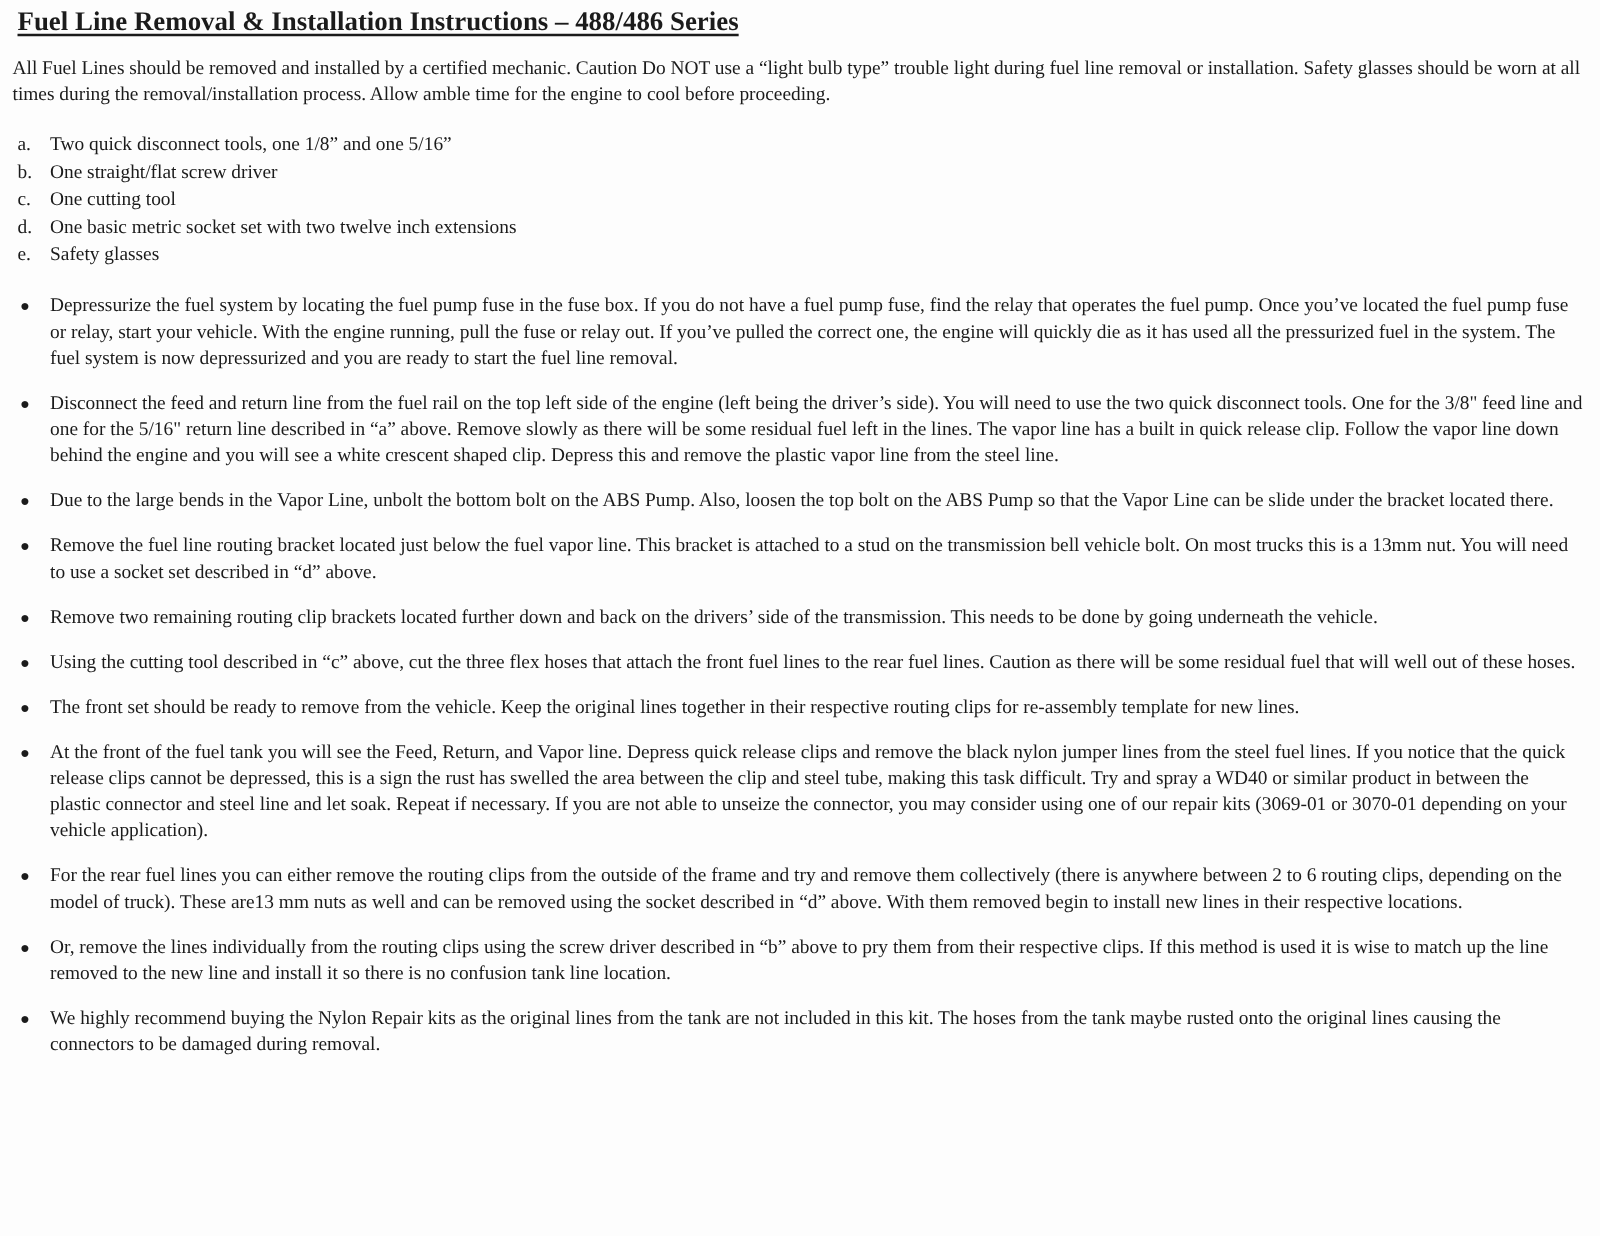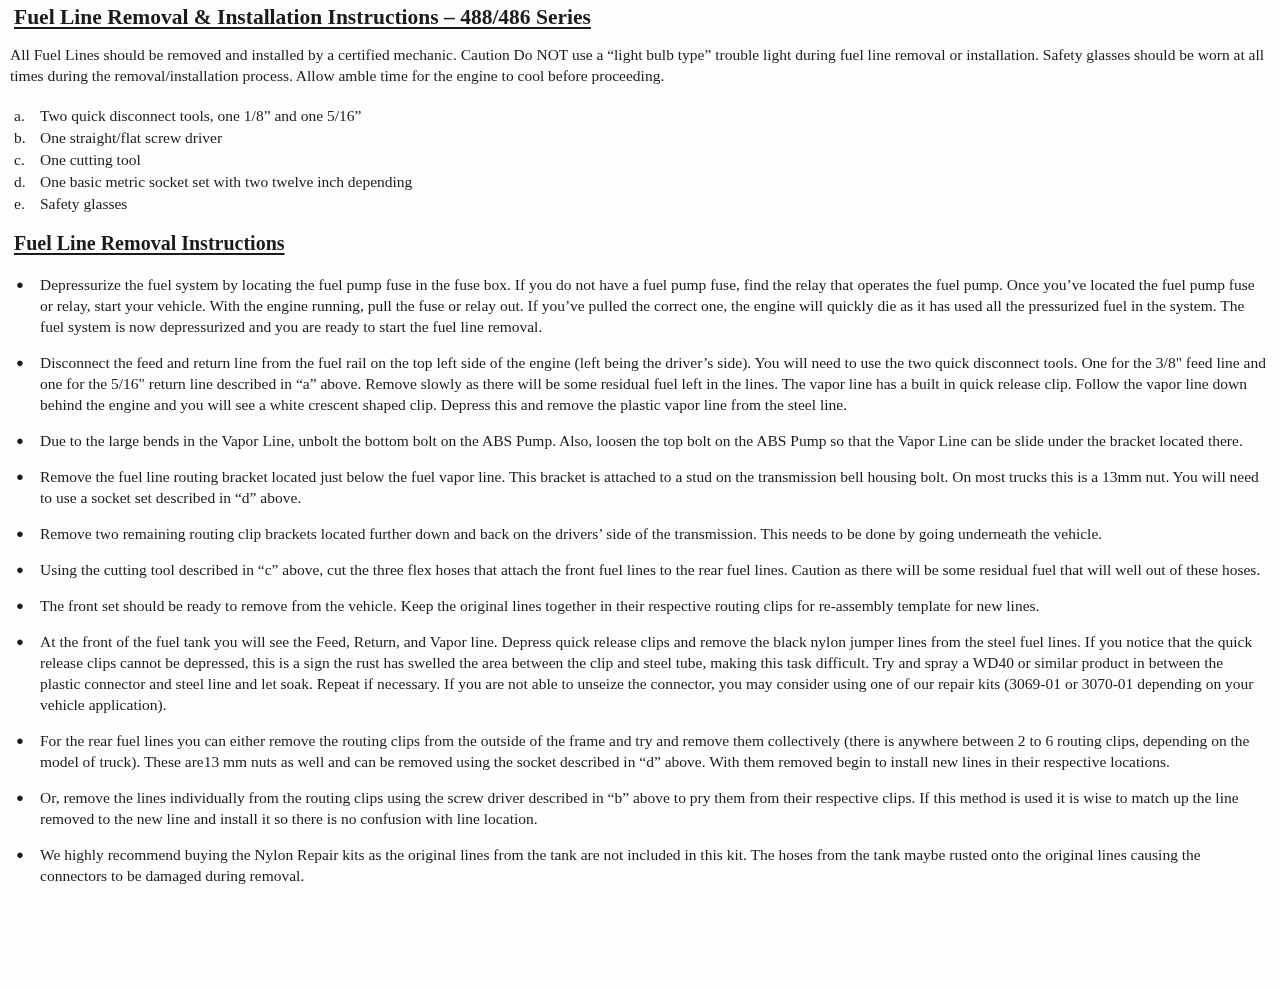--- a/index.html
+++ b/index.html
@@ -98,46 +98,45 @@
     <div class="tool-item">
       <span class="tool-marker">b.</span>
       <span class="tool-text">One straight/flat screw driver</span>
     </div>
     <div class="tool-item">
       <span class="tool-marker">c.</span>
       <span class="tool-text">One cutting tool</span>
     </div>
     <div class="tool-item">
       <span class="tool-marker">d.</span>
-      <span class="tool-text">One basic metric socket set with two twelve inch depending</span>
+      <span class="tool-text">One basic metric socket set with two twelve inch extensions</span>
     </div>
     <div class="tool-item">
       <span class="tool-marker">e.</span>
       <span class="tool-text">Safety glasses</span>
     </div>
   </div>
 
-  <h2 class="section-heading">Fuel Line Removal Instructions</h2>
 
   <div class="steps">
     <div class="step">
       <span class="step-bullet">●</span>
       <span class="step-text">Depressurize the fuel system by locating the fuel pump fuse in the fuse box. If you do not have a fuel pump fuse, find the relay that operates the fuel pump. Once you’ve located the fuel pump fuse or relay, start your vehicle. With the engine running, pull the fuse or relay out. If you’ve pulled the correct one, the engine will quickly die as it has used all the pressurized fuel in the system. The fuel system is now depressurized and you are ready to start the fuel line removal.</span>
     </div>
     <div class="step">
       <span class="step-bullet">●</span>
       <span class="step-text">Disconnect the feed and return line from the fuel rail on the top left side of the engine (left being the driver’s side). You will need to use the two quick disconnect tools. One for the 3/8" feed line and one for the 5/16" return line described in “a” above. Remove slowly as there will be some residual fuel left in the lines. The vapor line has a built in quick release clip. Follow the vapor line down behind the engine and you will see a white crescent shaped clip. Depress this and remove the plastic vapor line from the steel line.</span>
     </div>
     <div class="step">
       <span class="step-bullet">●</span>
       <span class="step-text">Due to the large bends in the Vapor Line, unbolt the bottom bolt on the ABS Pump. Also, loosen the top bolt on the ABS Pump so that the Vapor Line can be slide under the bracket located there.</span>
     </div>
     <div class="step">
       <span class="step-bullet">●</span>
-      <span class="step-text">Remove the fuel line routing bracket located just below the fuel vapor line. This bracket is attached to a stud on the transmission bell housing bolt. On most trucks this is a 13mm nut. You will need to use a socket set described in “d” above.</span>
+      <span class="step-text">Remove the fuel line routing bracket located just below the fuel vapor line. This bracket is attached to a stud on the transmission bell vehicle bolt. On most trucks this is a 13mm nut. You will need to use a socket set described in “d” above.</span>
     </div>
     <div class="step">
       <span class="step-bullet">●</span>
       <span class="step-text">Remove two remaining routing clip brackets located further down and back on the drivers’ side of the transmission. This needs to be done by going underneath the vehicle.</span>
     </div>
     <div class="step">
       <span class="step-bullet">●</span>
       <span class="step-text">Using the cutting tool described in “c” above, cut the three flex hoses that attach the front fuel lines to the rear fuel lines. Caution as there will be some residual fuel that will well out of these hoses.</span>
     </div>
     <div class="step">
@@ -147,21 +146,21 @@
     <div class="step">
       <span class="step-bullet">●</span>
       <span class="step-text">At the front of the fuel tank you will see the Feed, Return, and Vapor line. Depress quick release clips and remove the black nylon jumper lines from the steel fuel lines. If you notice that the quick release clips cannot be depressed, this is a sign the rust has swelled the area between the clip and steel tube, making this task difficult. Try and spray a WD40 or similar product in be­tween the plastic connector and steel line and let soak. Repeat if necessary. If you are not able to unseize the connector, you may consider using one of our repair kits (3069-01 or 3070-01 depending on your vehicle application).</span>
     </div>
     <div class="step">
       <span class="step-bullet">●</span>
       <span class="step-text">For the rear fuel lines you can either remove the routing clips from the outside of the frame and try and remove them collectively (there is anywhere between 2 to 6 routing clips, depending on the model of truck). These are13 mm nuts as well and can be removed using the socket described in “d” above. With them removed begin to install new lines in their respective locations.</span>
     </div>
     <div class="step">
       <span class="step-bullet">●</span>
-      <span class="step-text">Or, remove the lines individually from the routing clips using the screw driver described in “b” above to pry them from their respective clips. If this method is used it is wise to match up the line removed to the new line and install it so there is no confusion with line location.</span>
+      <span class="step-text">Or, remove the lines individually from the routing clips using the screw driver described in “b” above to pry them from their respective clips. If this method is used it is wise to match up the line removed to the new line and install it so there is no confusion tank line location.</span>
     </div>
     <div class="step">
       <span class="step-bullet">●</span>
       <span class="step-text">We highly recommend buying the Nylon Repair kits as the original lines from the tank are not included in this kit. The hoses from the tank maybe rusted onto the original lines causing the connectors to be damaged during removal.</span>
     </div>
   </div>
 
 </div>
 
 </body></html>

